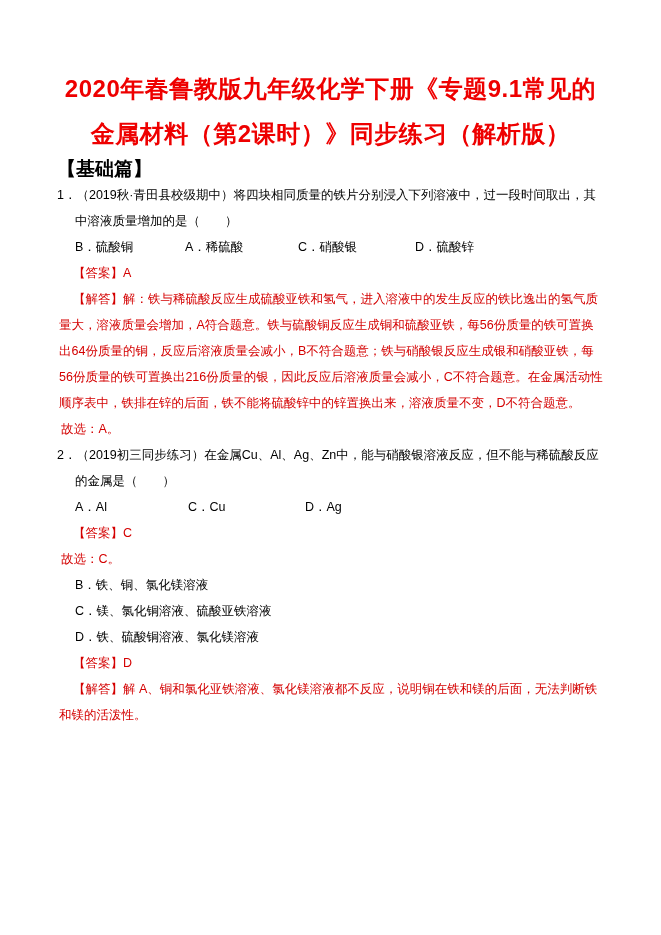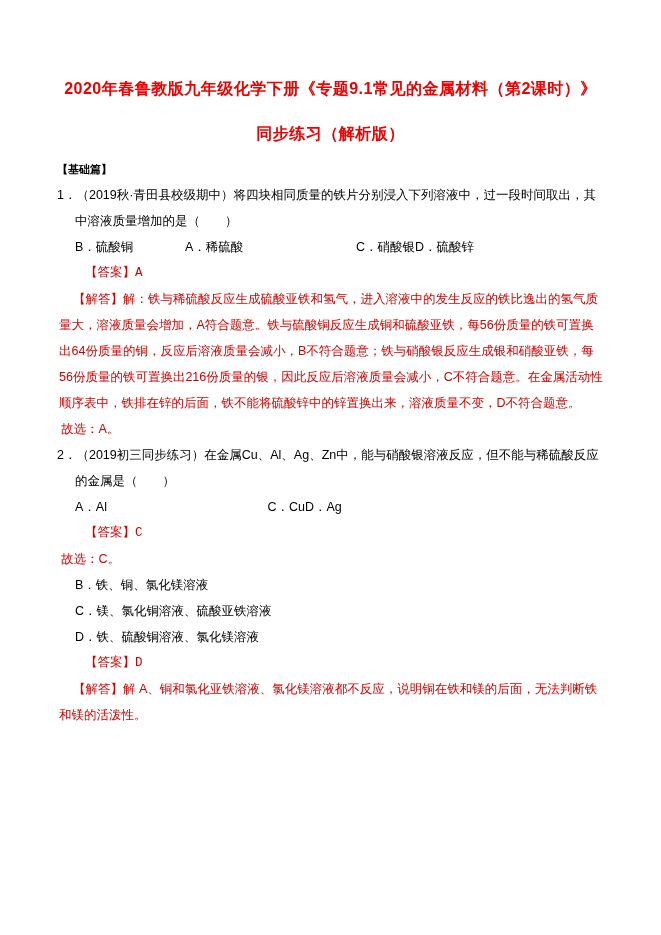--- a/index.html
+++ b/index.html
@@ -16,52 +16,52 @@
     padding: 66px 57px 0 57px;
     font-family: "Liberation Sans", sans-serif;
     font-size: 12.5px;
     line-height: 26px;
     color: #000000;
     overflow: hidden;
   }
   .doc-title {
     color: #ee0000;
     font-weight: bold;
-    font-size: 16px;
+    font-size: 24px;
     line-height: 45px;
     text-align: center;
     margin: 0 0 0 0;
     letter-spacing: 0.5px;
   }
   .section-header {
     font-weight: bold;
-    font-size: 11px;
+    font-size: 19px;
     line-height: 26px;
   }
   .q-stem {
     margin-left: 18px;
     text-indent: -18px;
   }
   .q-num {
     display: inline;
   }
   .options-row {
     display: flex;
     margin-left: 18px;
   }
   .options-row .opt { flex: 0 0 auto; }
   .options-row .opt.w1 { width: 113px; }
   .options-row .opt.w2 { width: 110px; }
-  .options-row .opt.w3 { width: 117px; text-align: right; }
+  .options-row .opt.w3 { width: 117px; }
   .options-stack .opt {
     display: block;
     margin-left: 18px;
   }
   .red { color: #d40000; }
-  .answer-line { margin-left: 28px; font-family: Liberation Mono, monospace; }
+  .answer-line { margin-left: 16px; }
   .explanation {
     margin-left: 2px;
     text-indent: 14px;
   }
   .conclusion { margin-left: 4px; }
 </style>
 </head>
 <body>
 
 <div class="page">

